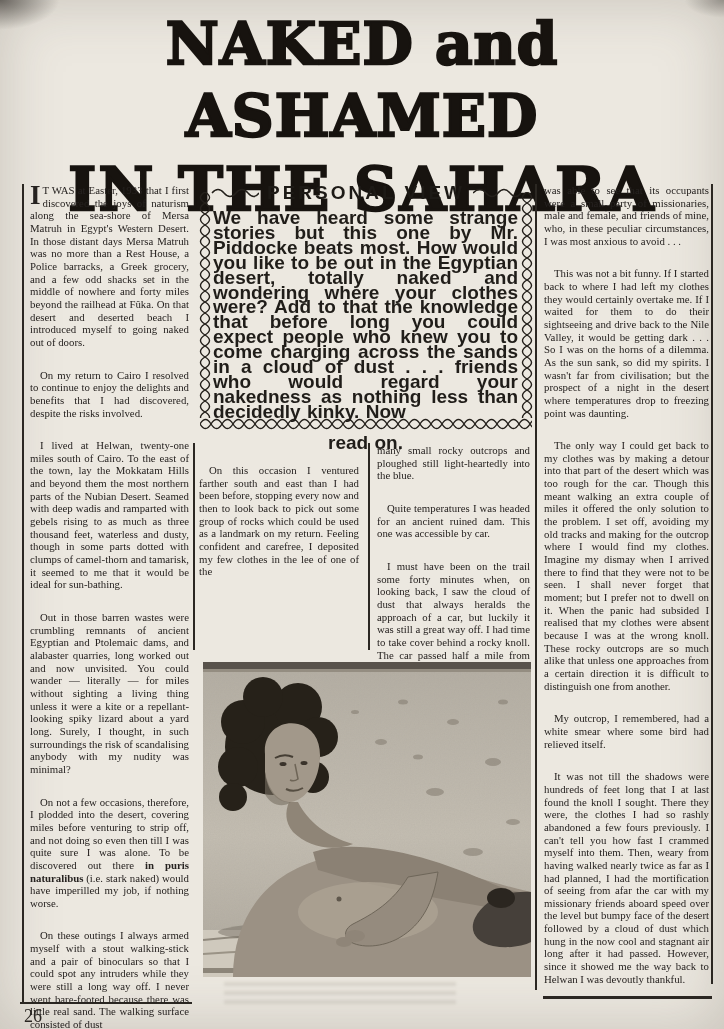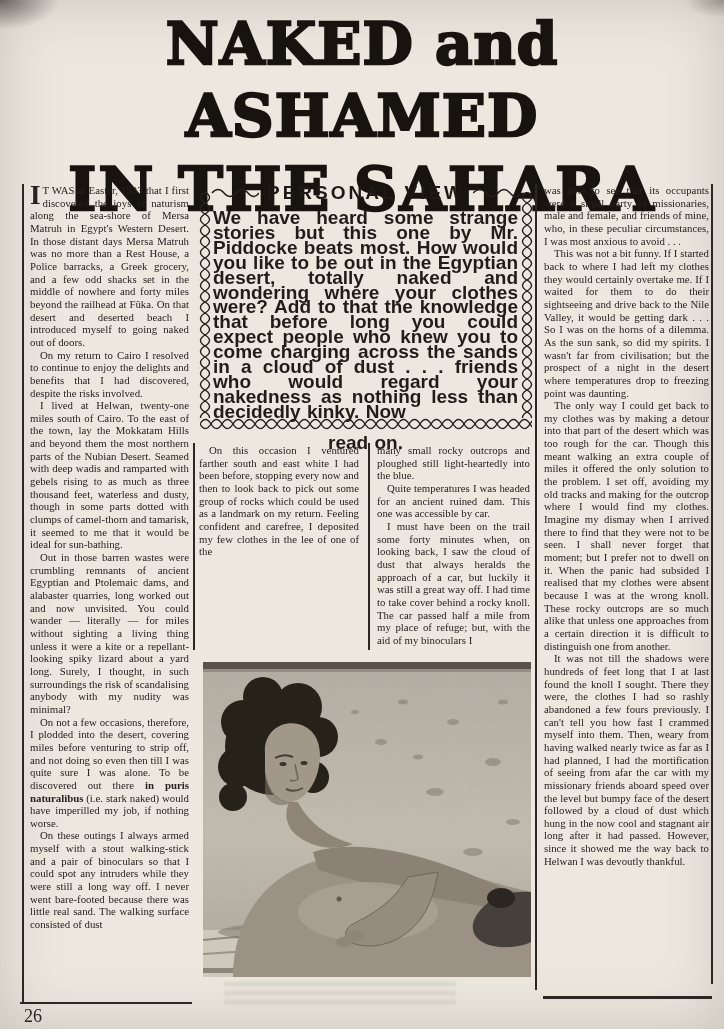--- a/index.html
+++ b/index.html
@@ -23,21 +23,21 @@
   .headline .l2{font-size:60px;line-height:74px;letter-spacing:2px;}
 
   
   .vrule,.hrule{position:absolute;background:#2b2722;}
   .vrule{width:1.5px;} .hrule{height:2px;}
 
   
   .col{position:absolute;font-size:10.8px;line-height:12.65px;text-align:justify;
     color:#262220;}
   .col p{margin:0;}
-  .col p.ind{text-indent:10px;}
+  .col p.ind{text-indent:10px;margin-top:20px;}
   .col p + p{margin-top:0px;}
   .dropcap{float:left;font-weight:bold;font-size:27px;line-height:22px;
     margin:0 2px 0 0;font-family:"Liberation Serif",serif;}
 
   
   .pvbox{position:absolute;left:198px;top:180px;width:336px;height:252px;}
   .pv-head{position:absolute;left:0;top:2px;width:336px;display:flex;
     align-items:center;justify-content:center;gap:8px;}
   .pv-title{font-family:"Liberation Sans",sans-serif;font-weight:bold;
     font-size:19px;letter-spacing:3px;color:#1d1a16;white-space:nowrap;}
@@ -121,33 +121,34 @@
           <path d="M0,5 Q7,-2 13,5 T25,5 T37,5 T48,5" fill="none" stroke="#24201b" stroke-width="1.4"></path>
         </svg>
     </div>
     <div class="pv-body">
       <p style="margin:0">We have heard some strange stories but this one by Mr. Piddocke beats most. How would you like to be out in the Egyptian desert, totally naked and wondering where your clothes were? Add to that the knowledge that before long you could expect people who knew you to come charging across the sands in a cloud of dust . . . friends who would regard your nakedness as nothing less than decidedly kinky. Now</p>
       <p class="pv-readon" style="margin:16px">read on.</p>
     </div>
   </div>
 
   <div class="col" style="left:199px;top:444px;width:160px">
-    <p class="ind">On this occasion I ventured farther south and east white I had been before, stopping every now and then to look back to pick out some group of rocks which could be used as a landmark on my return. Feeling confident and carefree, I deposited my few clothes in the lee of one of the</p>
+    <p class="ind">On this occasion I ventured farther south and east than I had been before, stopping every now and then to look back to pick out some group of rocks which could be used as a landmark on my return. Feeling confident and carefree, I deposited my few clothes in the lee of one of the</p>
   </div>
 
   <div class="col" style="left:377px;top:444px;width:153px">
     <p>many small rocky outcrops and ploughed still light-heartedly into the blue.</p>
     <p class="ind">Quite temperatures I was headed for an ancient ruined dam. This one was accessible by car.</p>
     <p class="ind">I must have been on the trail some forty minutes when, on looking back, I saw the cloud of dust that always heralds the approach of a car, but luckily it was still a great way off. I had time to take cover behind a rocky knoll. The car passed half a mile from my place of refuge; but, with the aid of my binoculars I</p>
   </div>
 
   <div class="col" style="left:544px;top:184px;width:165px">
     <p>was able to see that its occupants were a small party of missionaries, male and female, and friends of mine, who, in these peculiar circumstances, I was most anxious to avoid . . .</p>
     <p class="ind">This was not a bit funny. If I started back to where I had left my clothes they would certainly overtake me. If I waited for them to do their sightseeing and drive back to the Nile Valley, it would be getting dark . . . So I was on the horns of a dilemma. As the sun sank, so did my spirits. I wasn't far from civilisation; but the prospect of a night in the desert where temperatures drop to freezing point was daunting.</p>
     <p class="ind">The only way I could get back to my clothes was by making a detour into that part of the desert which was too rough for the car. Though this meant walking an extra couple of miles it offered the only solution to the problem. I set off, avoiding my old tracks and making for the outcrop where I would find my clothes. Imagine my dismay when I arrived there to find that they were not to be seen. I shall never forget that moment; but I prefer not to dwell on it. When the panic had subsided I realised that my clothes were absent because I was at the wrong knoll. These rocky outcrops are so much alike that unless one approaches from a certain direction it is difficult to distinguish one from another.</p>
+    <p class="ind">My outcrop, I remembered, had a white smear where some bird had relieved itself.</p>
     <p class="ind">It was not till the shadows were hundreds of feet long that I at last found the knoll I sought. There they were, the clothes I had so rashly abandoned a few fours previously. I can't tell you how fast I crammed myself into them. Then, weary from having walked nearly twice as far as I had planned, I had the mortification of seeing from afar the car with my missionary friends aboard speed over the level but bumpy face of the desert followed by a cloud of dust which hung in the now cool and stagnant air long after it had passed. However, since it showed me the way back to Helwan I was devoutly thankful.</p>
   </div>
 
   <div class="photo">
     <svg viewBox="0 0 328 315" preserveAspectRatio="none">
       <defs>
         <linearGradient id="sandG" x1="0" y1="0" x2="0" y2="1">
           <stop offset="0" stop-color="#b4aea3"></stop>
             <stop offset="0.55" stop-color="#c4beb2"></stop>
             <stop offset="1" stop-color="#aea89d"></stop>

